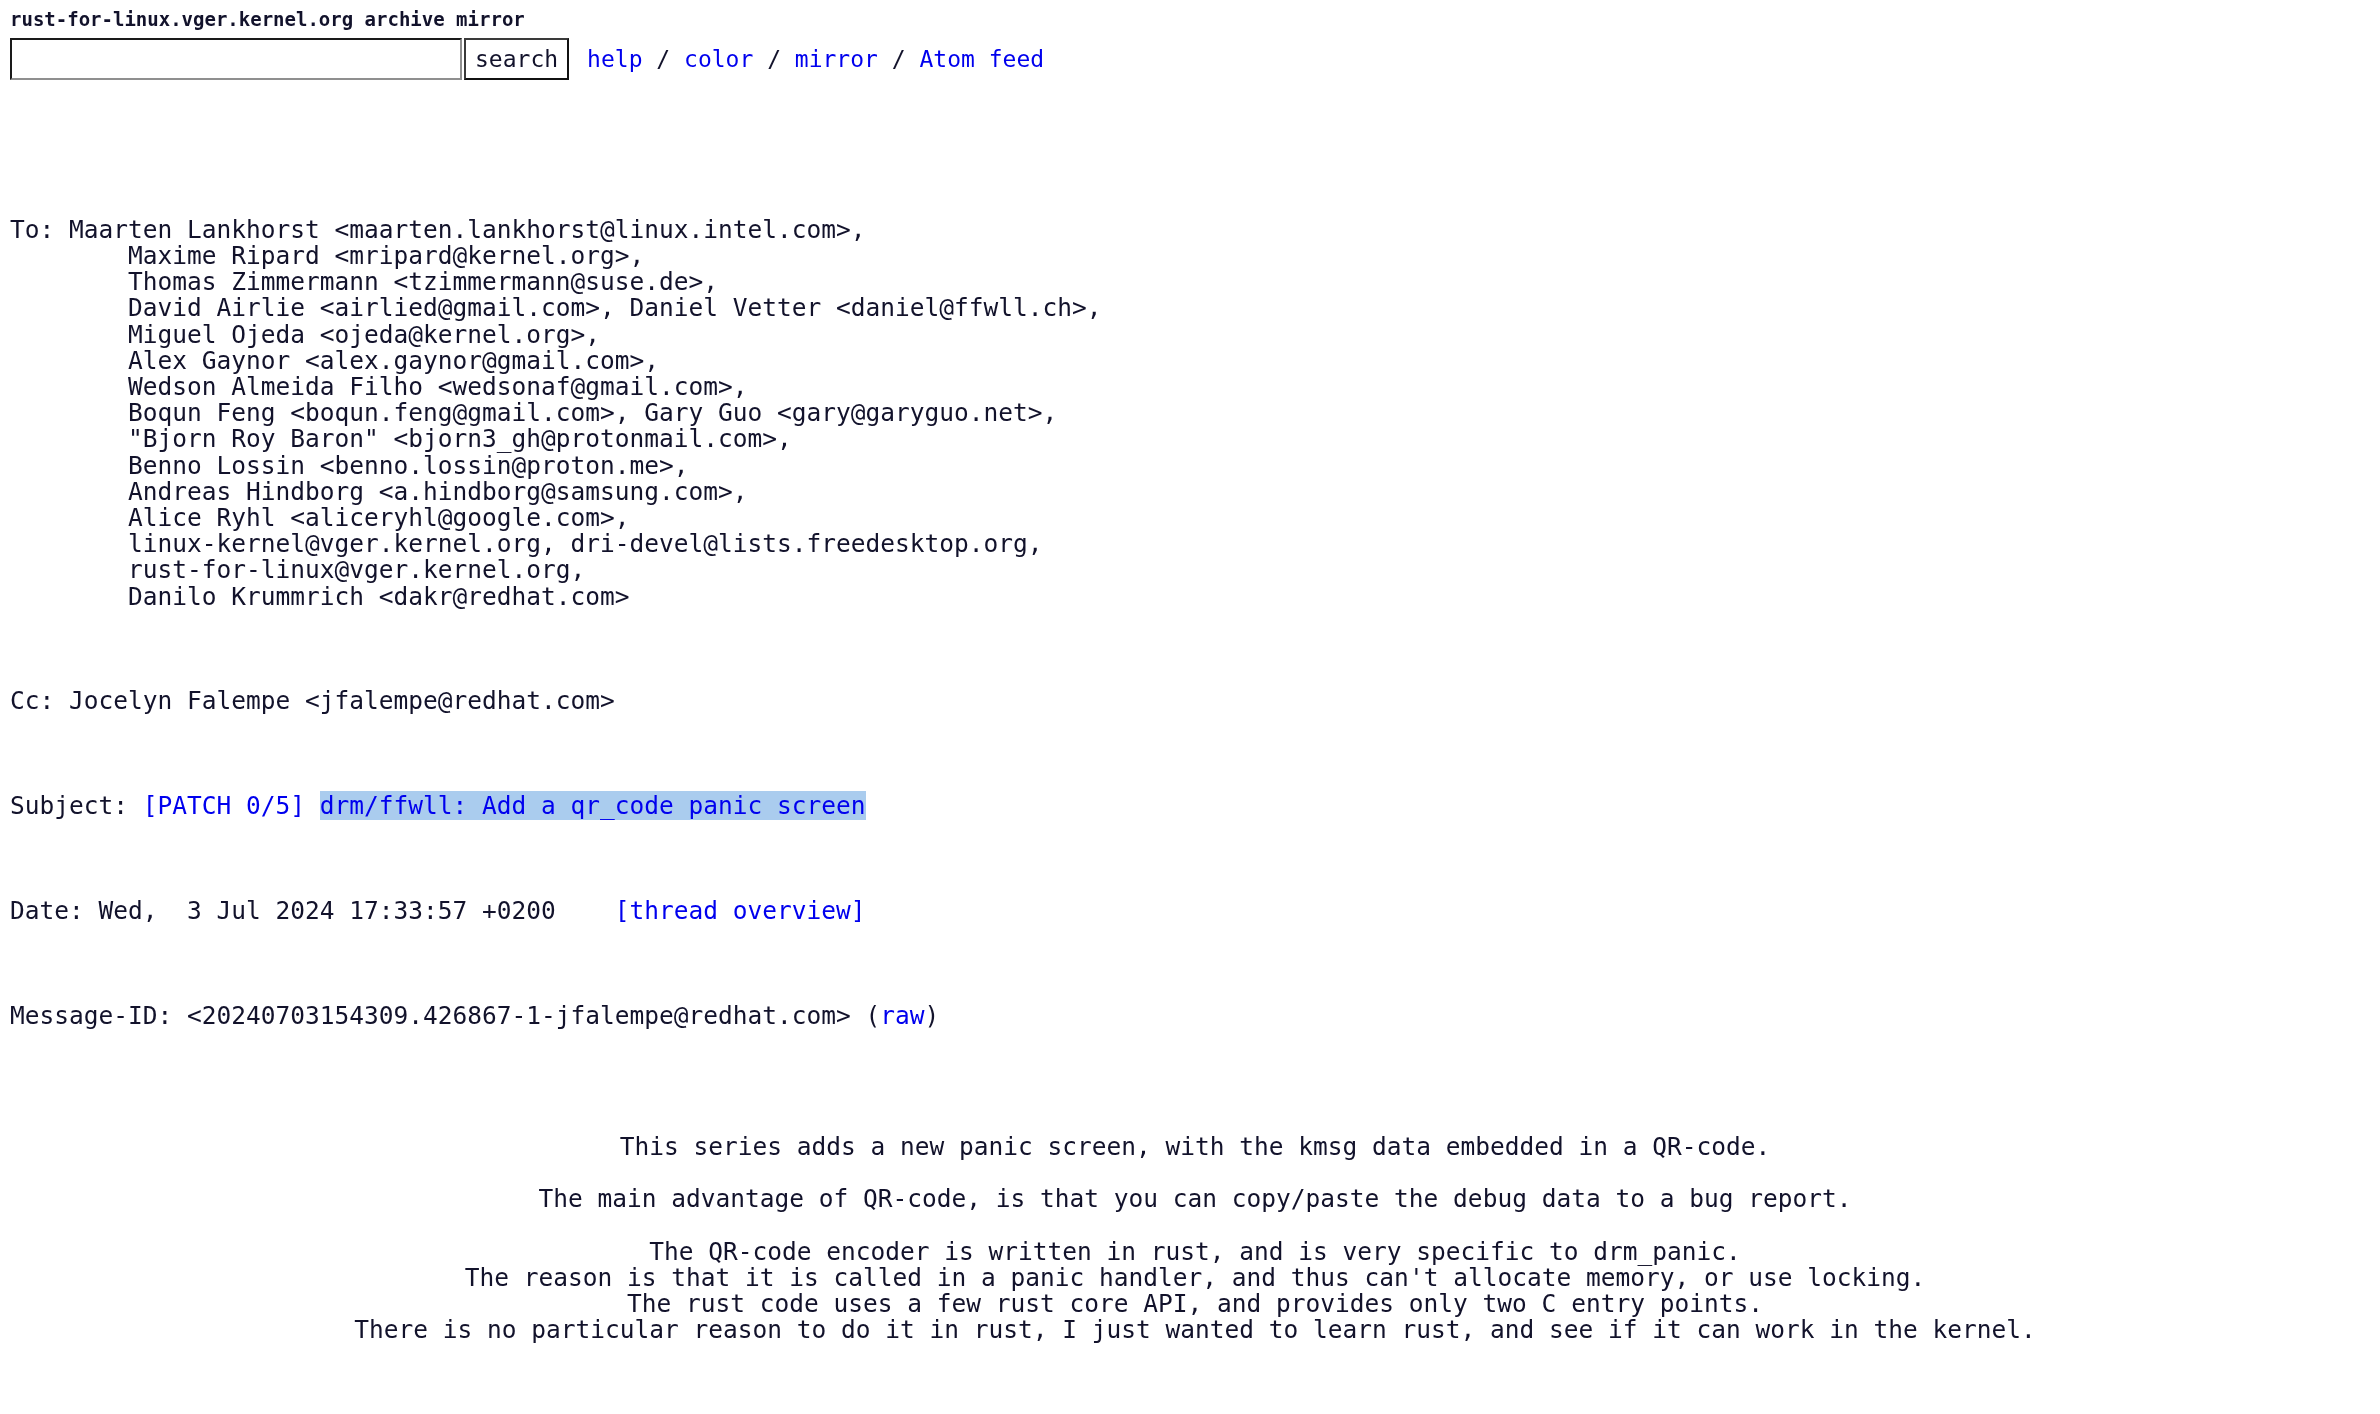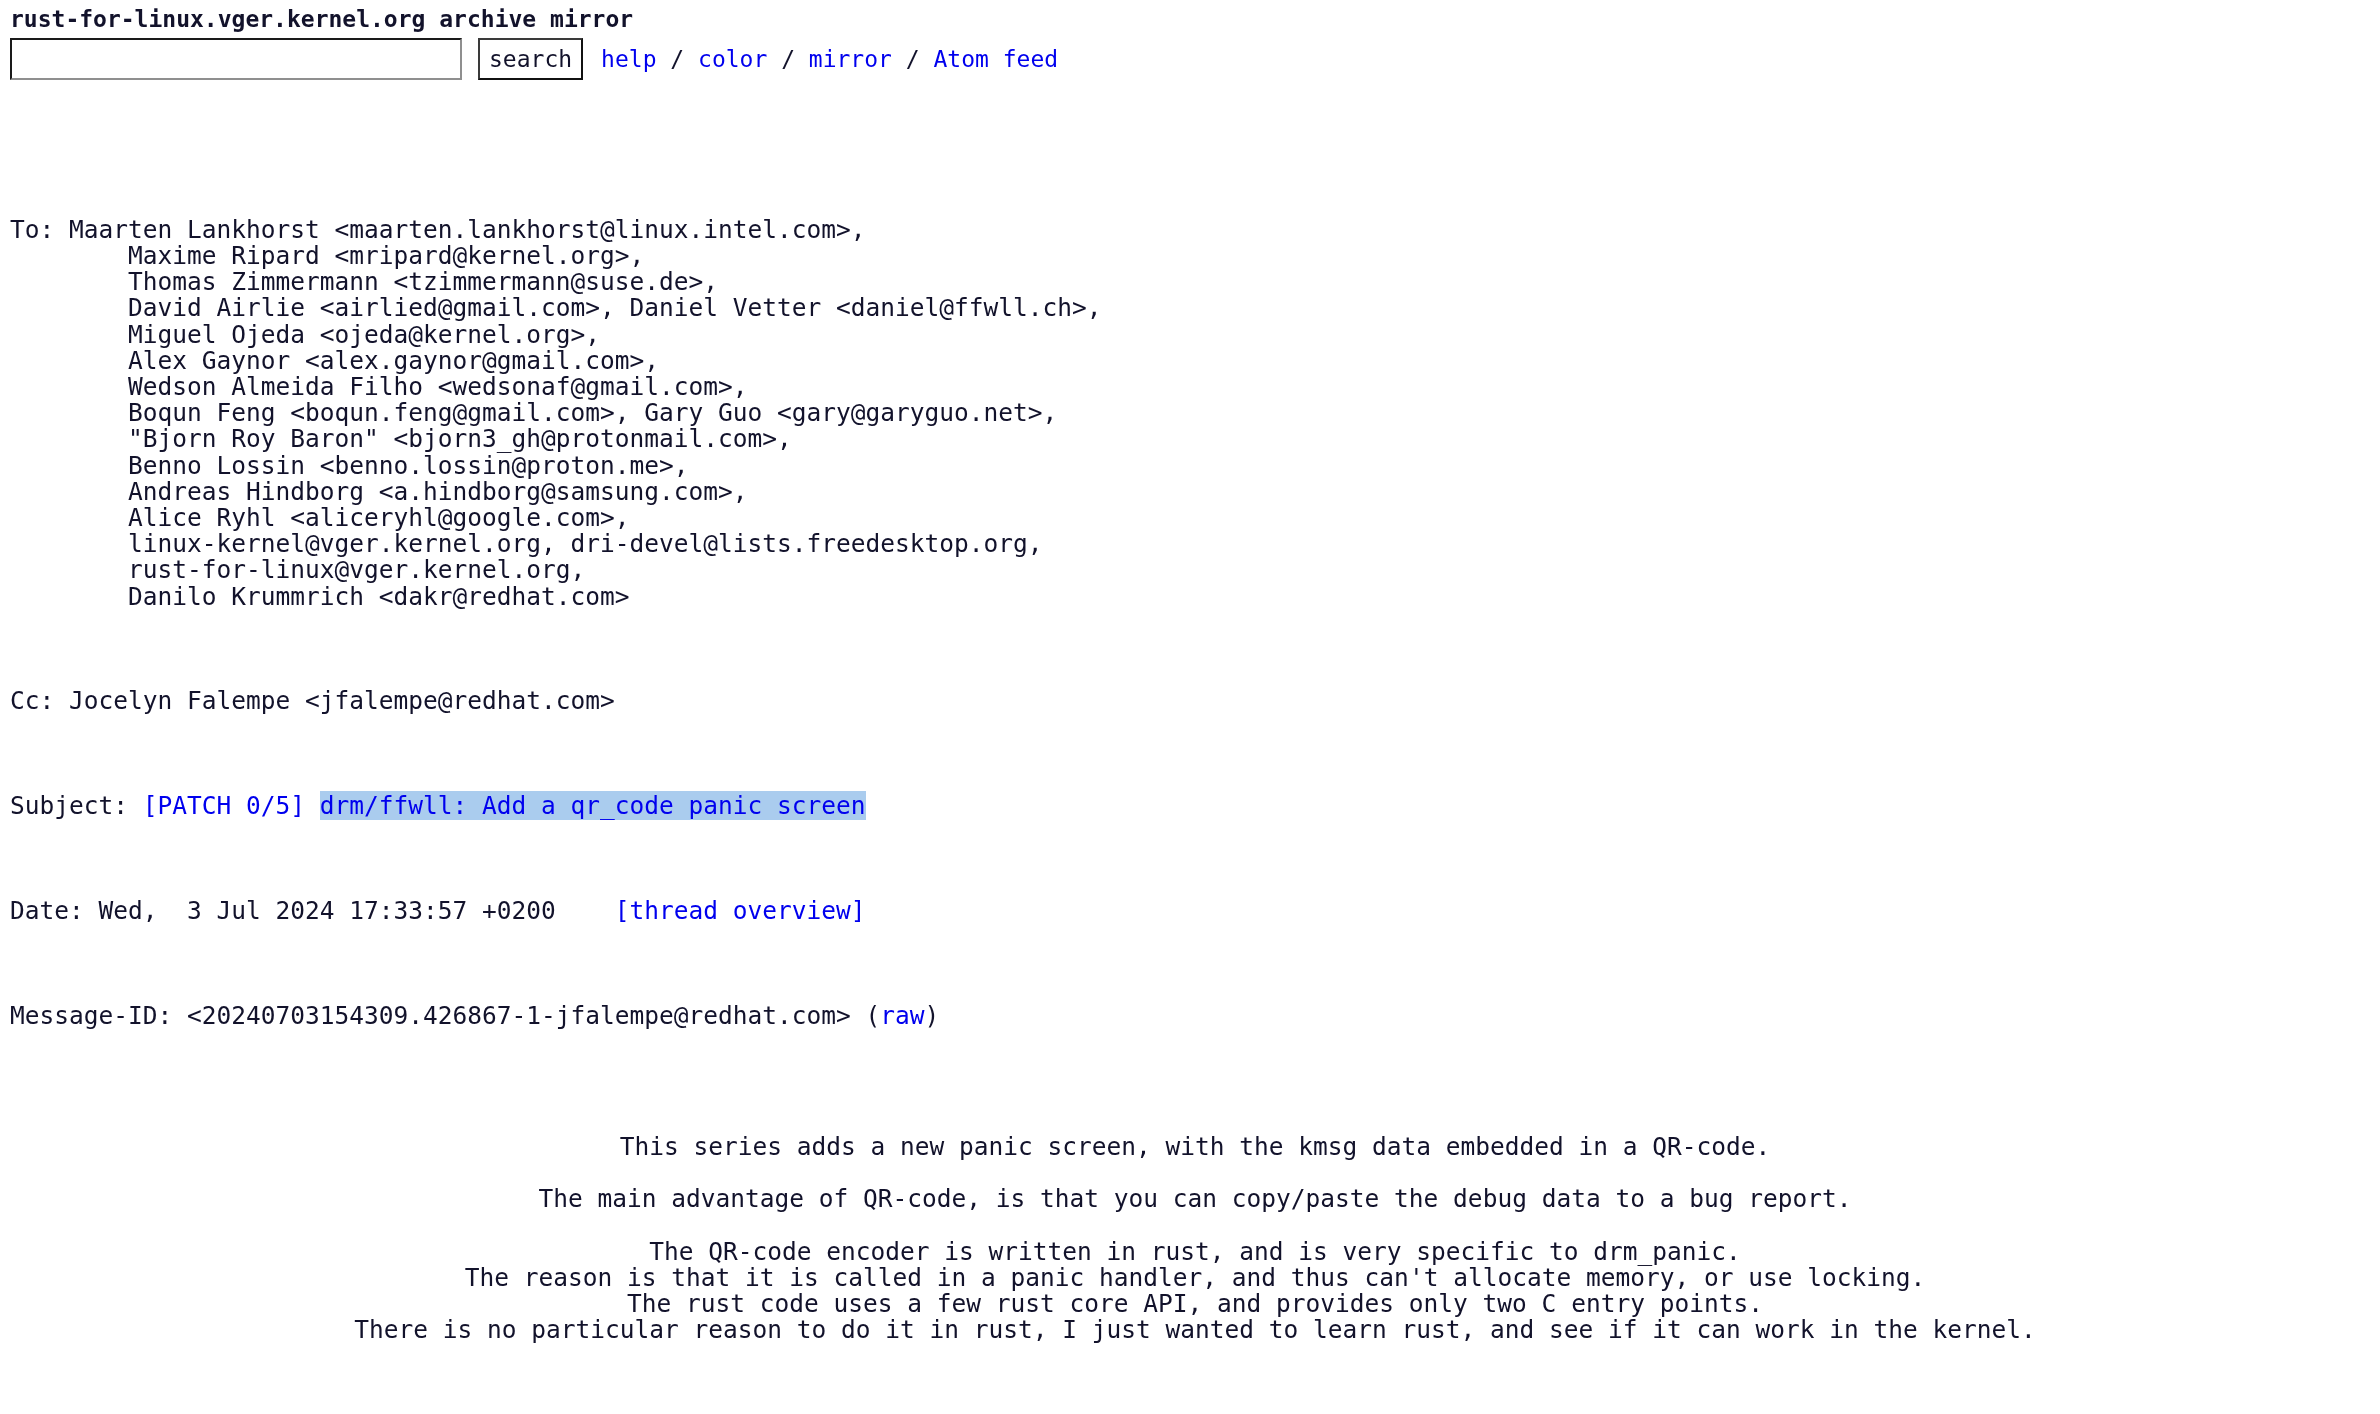--- a/index.html
+++ b/index.html
@@ -15,21 +15,21 @@
     color: #12122b;
     padding: 4px 0 0 10px;
     width: 2380px;
     box-sizing: border-box;
     -webkit-font-smoothing: none;
   }
 
   
   .site-title {
     font-weight: bold;
-    font-size: 23px;
+    font-size: 19px;
     line-height: 30px;
     margin: 0 0 2px 0;
     color: #12122b;
     white-space: pre;
   }
 
   .nav-row {
     display: flex;
     align-items: center;
     height: 46px;
@@ -57,21 +57,21 @@
     border-radius: 0;
   }
 
   button.search-button {
     height: 42px;
     box-sizing: border-box;
     font-family: "DejaVu Sans Mono", "Liberation Mono", monospace;
     font-size: 23px;
     line-height: 1;
     padding: 0 9px;
-    margin-left: 16px;
+    margin-left: 2px;
     color: #12122b;
     background: #ffffff;
     border: 2px solid;
     border-color: #3a3a3a #111111 #111111 #3a3a3a;
     border-radius: 0;
     cursor: pointer;
     white-space: nowrap;
   }
 
   .nav-links {

